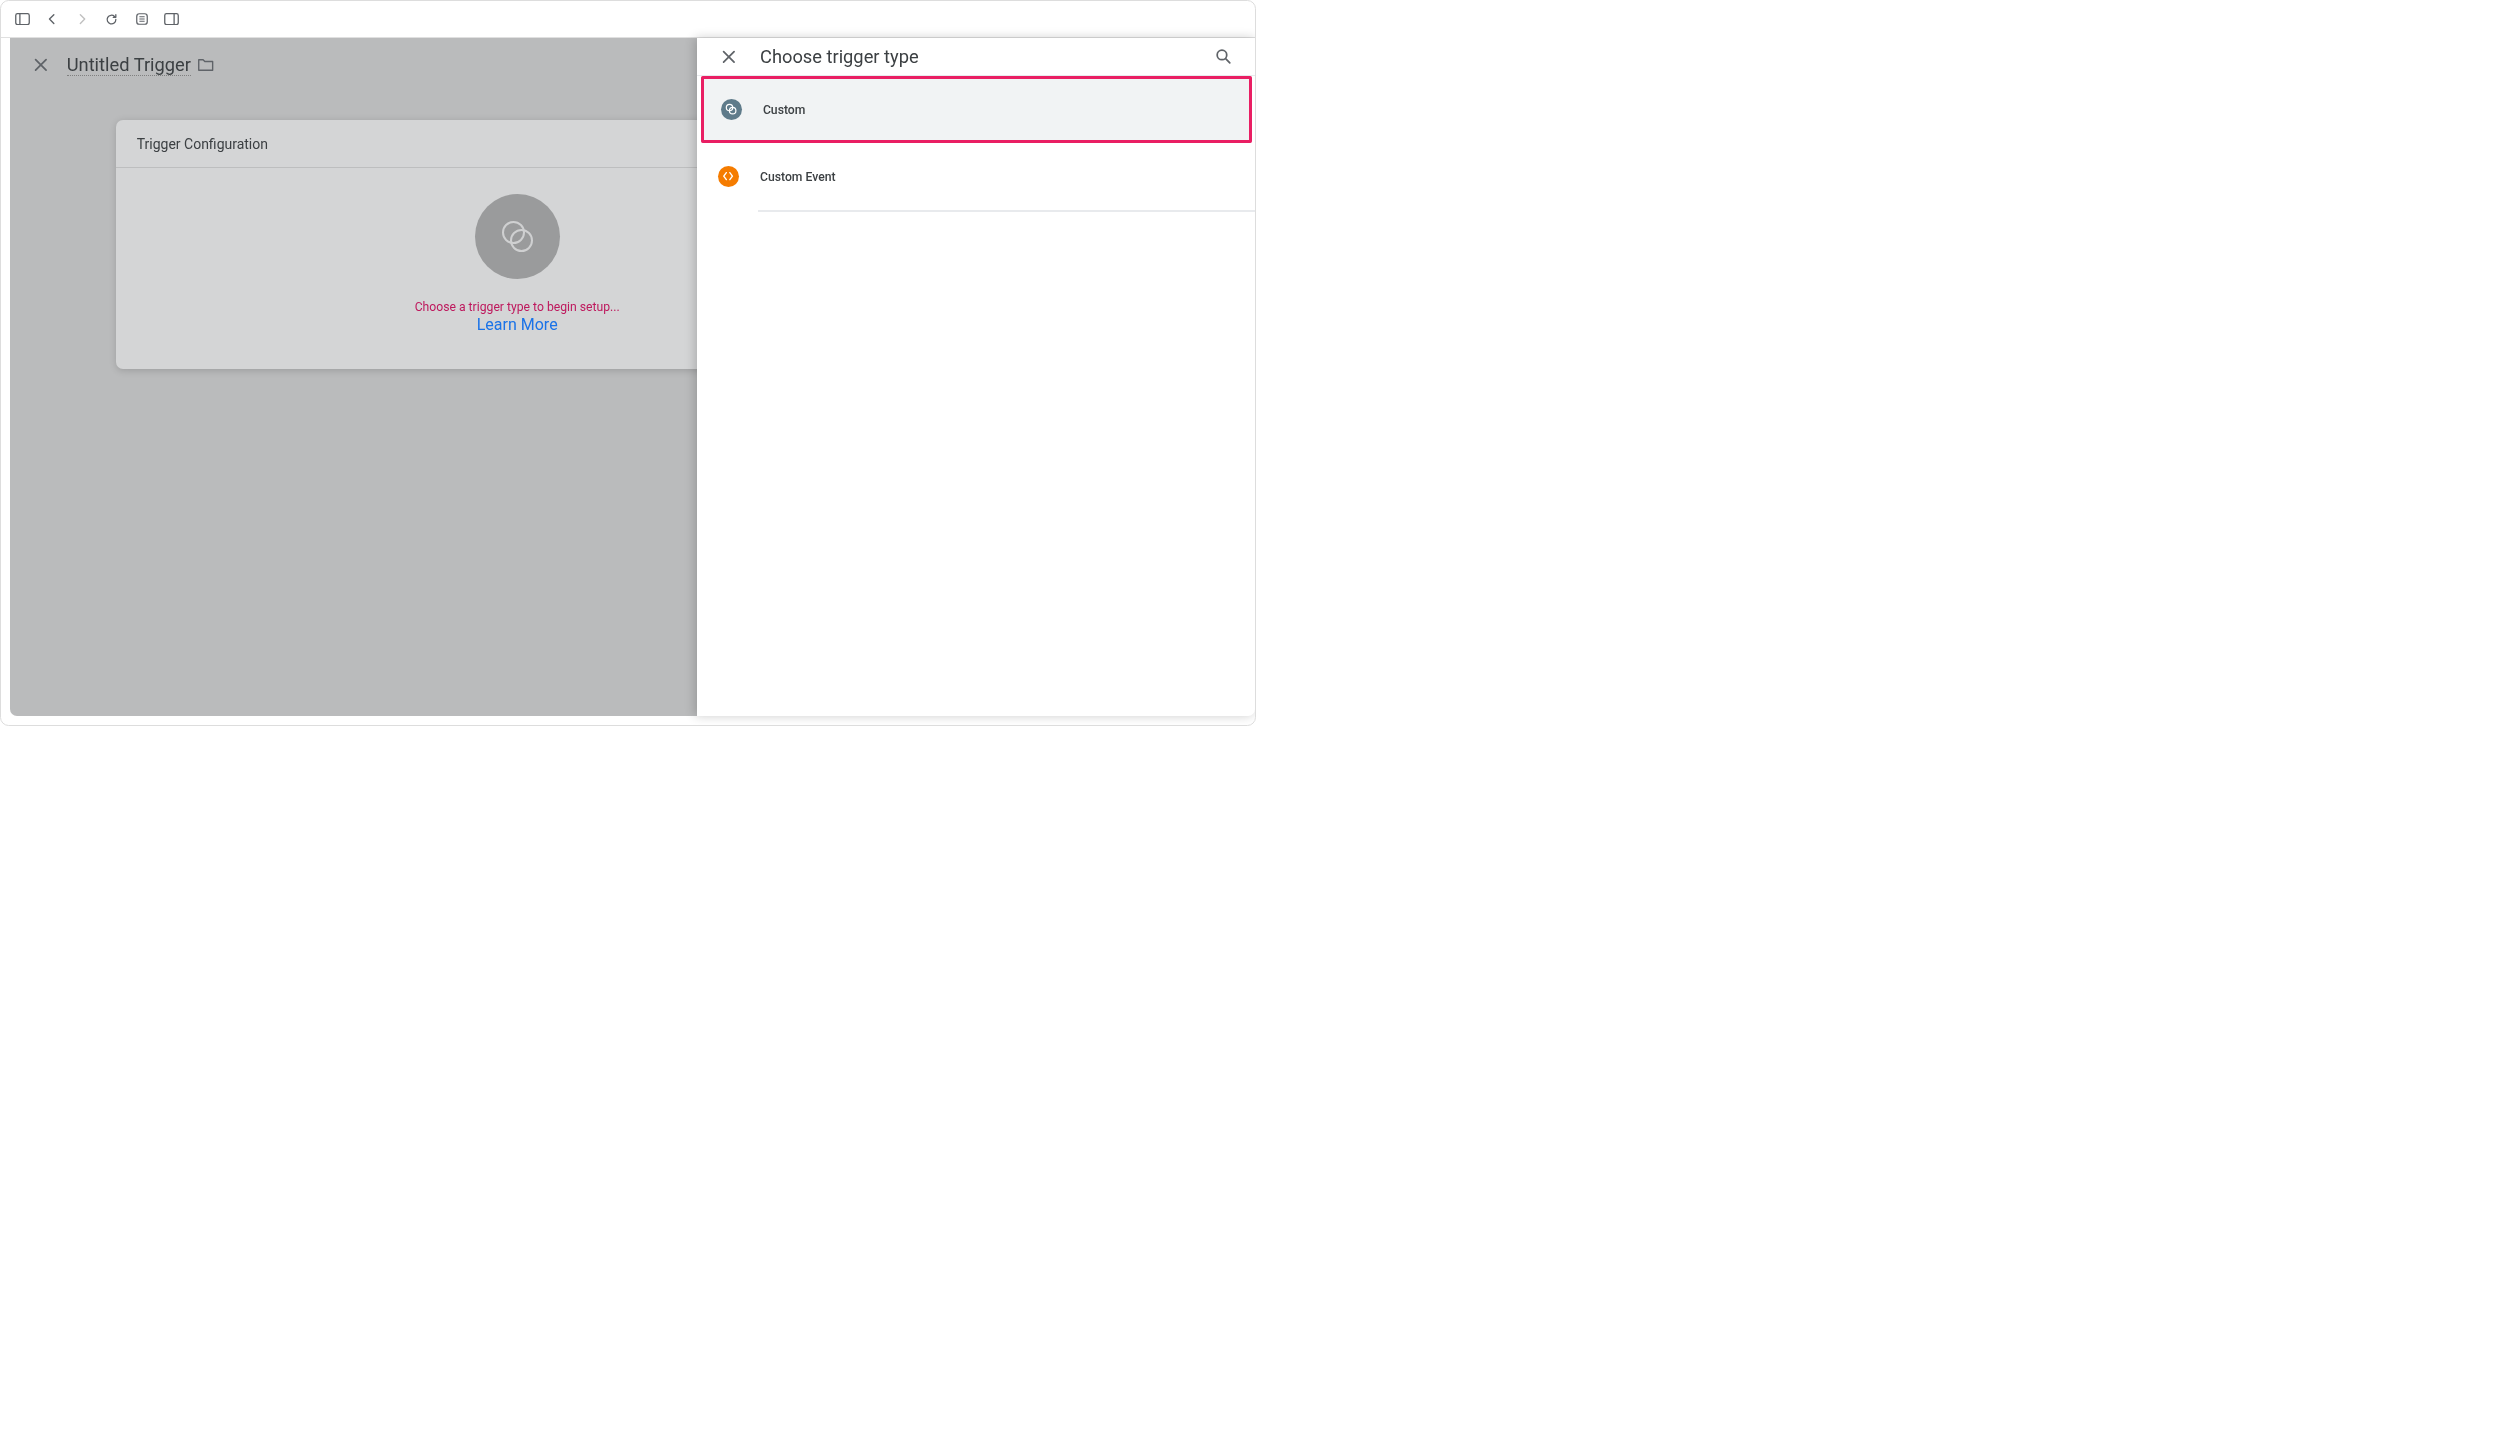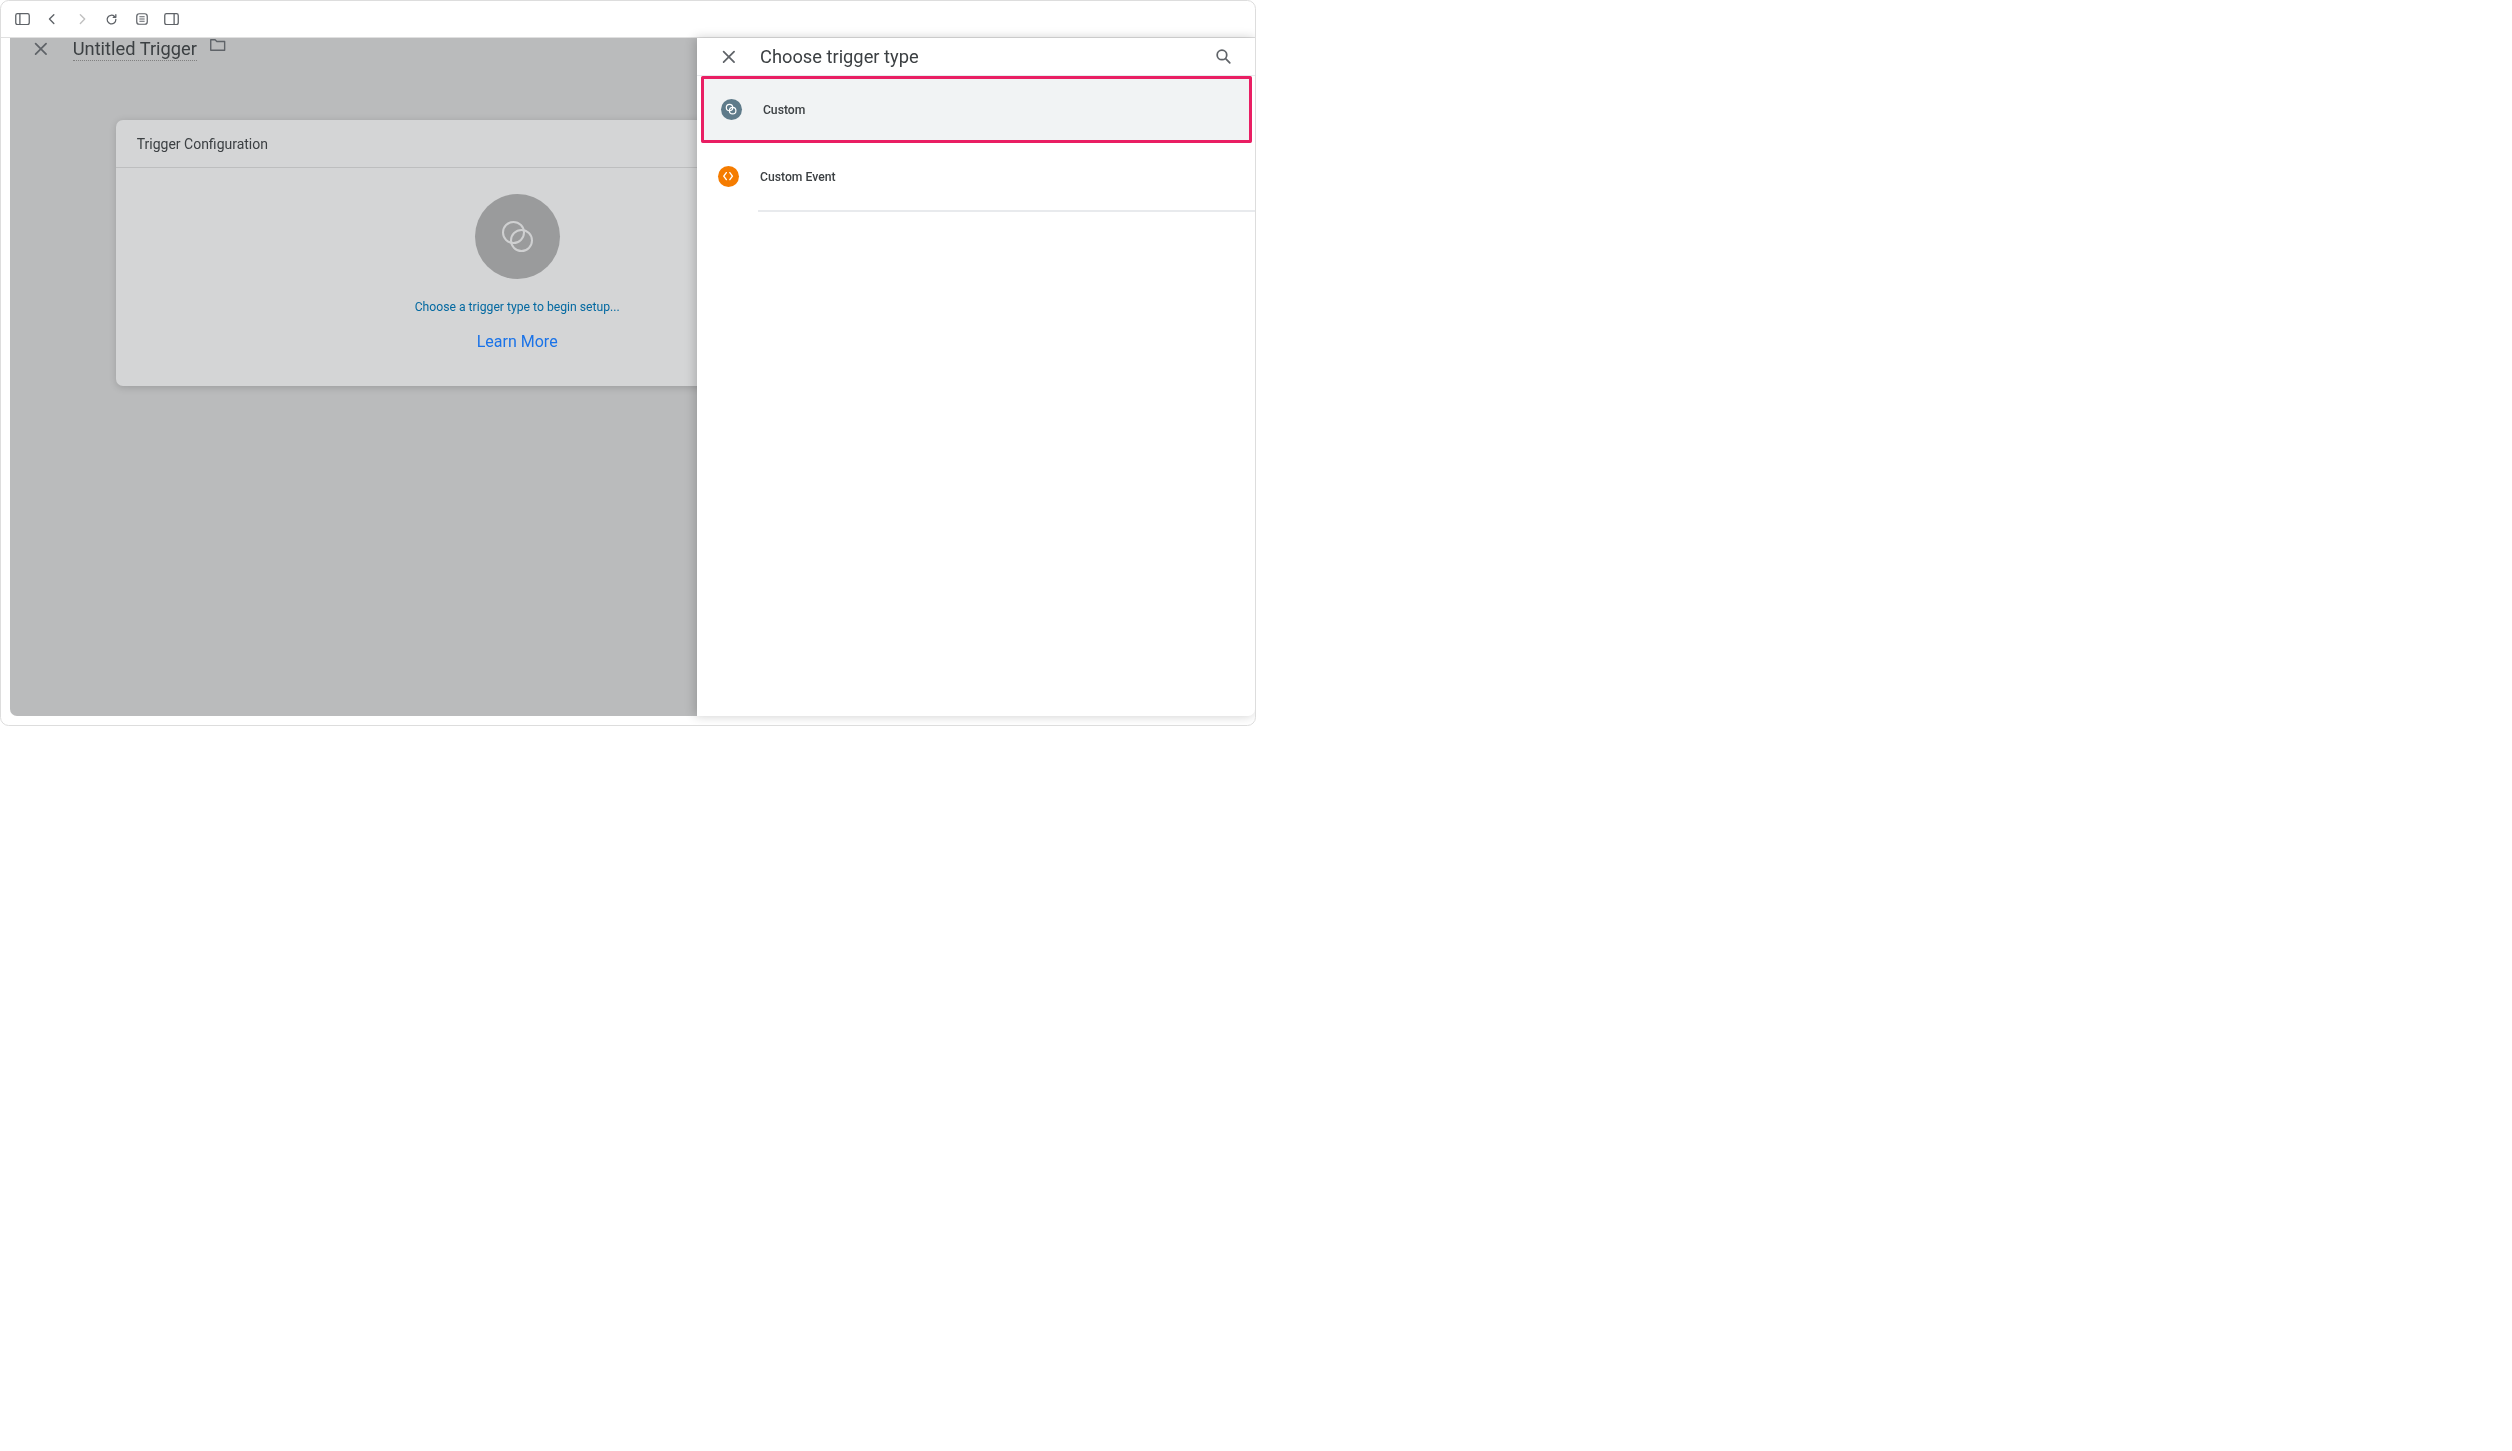--- a/index.html
+++ b/index.html
@@ -63,23 +63,23 @@
       left: 8.7px;
       right: 8.7px;
       bottom: 8.7px;
       background: #babbbc;
       border-bottom-left-radius: 7px;
       border-bottom-right-radius: 7px;
     }
     .main-header {
       height: 54px;
       display: flex;
-      align-items: flex-start;
+      align-items: center;
       padding: 0 21px;
-      gap: 21px;
+      gap: 15px;
     }
     .close-main {
       width: 21px;
       height: 21px;
       color: #5f6368;
       display: flex;
       align-items: center;
       justify-content: center;
     }
     .page-title {
@@ -141,23 +141,23 @@
     .placeholder-inner .c2 {
       position: absolute;
       width: 23px;
       height: 23px;
       border: 2.2px solid #cfd0d1;
       border-radius: 50%;
       bottom: 0;
       right: 0;
     }
     .placeholder-text {
-      color: #0369a1;
+      color: #be185d;
       font-size: 12.2px;
-      margin-bottom: 18px;
+      margin-bottom: 1px;
     }
     .learn-more {
       color: #1a73e8;
       font-size: 16px;
     }
     
     .right-panel {
       position: absolute;
       top: 37px;
       right: 0;

